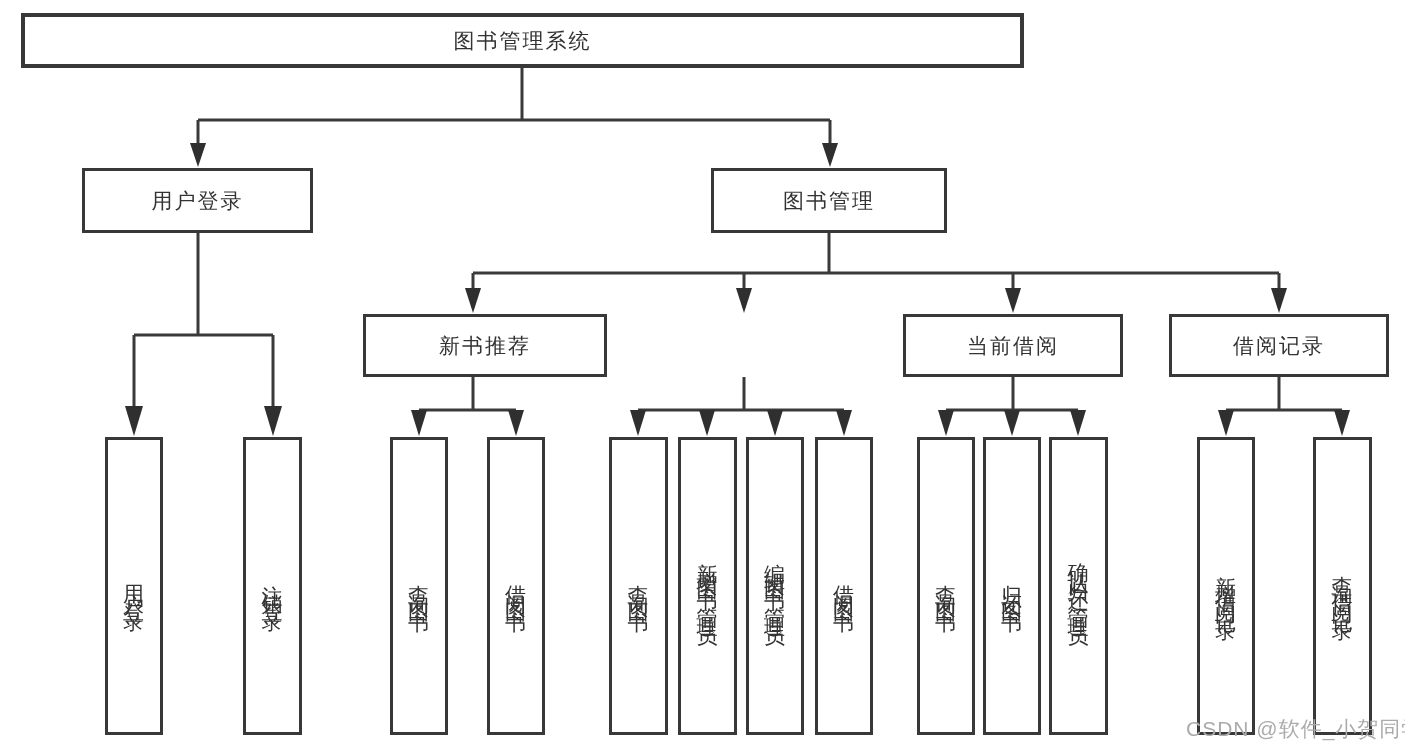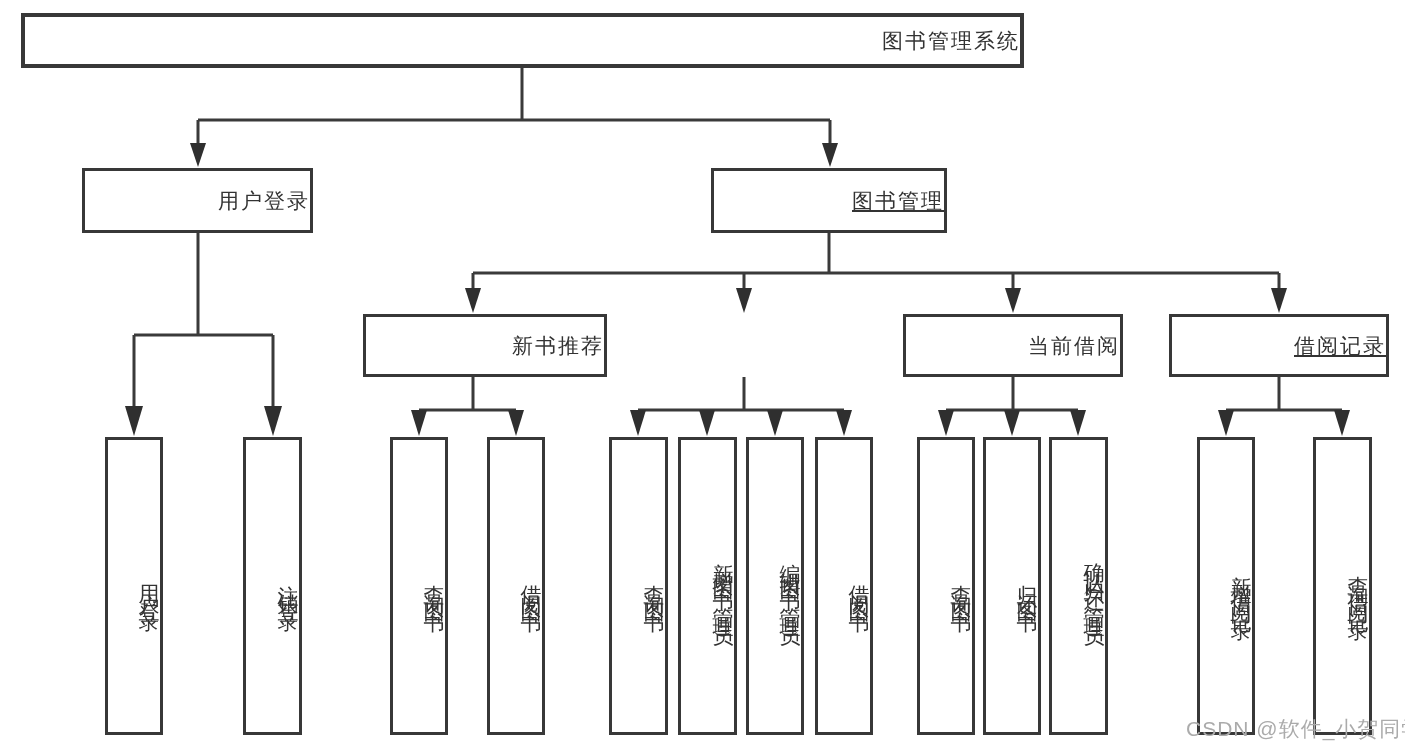--- a/index.html
+++ b/index.html
@@ -4,40 +4,40 @@
 <style>
   html,body{margin:0;padding:0;background:#fff;}
   #canvas{
     position:relative;width:1405px;height:747px;background:#ffffff;
     font-family:"Liberation Sans","DejaVu Sans",sans-serif;overflow:hidden;
   }
   #connectors{position:absolute;left:0;top:0;width:1405px;height:747px;}
   .box{
     position:absolute;box-sizing:border-box;background:#ffffff;
     border:3px solid #383838;color:#333333;
-    display:flex;align-items:center;justify-content:flex-end;text-align:center;
+    display:flex;align-items:center;justify-content:center;text-align:center;
   }
   .root-box{border-width:4px;}
   .hbox span{font-size:21px;letter-spacing:2px;white-space:nowrap;}
   .vbox span{
     writing-mode:vertical-rl;text-orientation:mixed;
     font-size:21px;letter-spacing:9px;line-height:1;white-space:nowrap;
   }
   .watermark{
     position:absolute;left:1186px;top:715px;z-index:5;
     font-size:21px;color:#ababab;letter-spacing:1px;white-space:nowrap;
   }
   
   #n-root{left:21px;top:13px;width:1003px;height:55px;}
   #n-userlogin-group{left:82px;top:168px;width:231px;height:65px;}
-  #n-bookmgmt{left:711px;top:168px;width:236px;height:65px;text-decoration:underline;}
+  #n-bookmgmt{left:711px;top:168px;width:236px;height:65px;}
   #n-newbookrec{left:363px;top:314px;width:244px;height:63px;}
   #n-bookborrow{left:634px;top:314px;width:220px;height:63px;}
   #n-currentborrow{left:903px;top:314px;width:220px;height:63px;}
-  #n-borrowrecords{left:1169px;top:314px;width:220px;height:63px;text-decoration:underline;}
+  #n-borrowrecords{left:1169px;top:314px;width:220px;height:63px;}
   #n-userlogin{left:105px;top:437px;width:58px;height:298px;}
   #n-logout{left:243px;top:437px;width:59px;height:298px;}
   #n-nb-query{left:390px;top:437px;width:58px;height:298px;}
   #n-nb-borrow{left:487px;top:437px;width:58px;height:298px;}
   #n-bb-query{left:609px;top:437px;width:59px;height:298px;}
   #n-bb-add{left:678px;top:437px;width:59px;height:298px;}
   #n-bb-edit{left:746px;top:437px;width:58px;height:298px;}
   #n-bb-borrow{left:815px;top:437px;width:58px;height:298px;}
   #n-cb-query{left:917px;top:437px;width:58px;height:298px;}
   #n-cb-return{left:983px;top:437px;width:58px;height:298px;}

